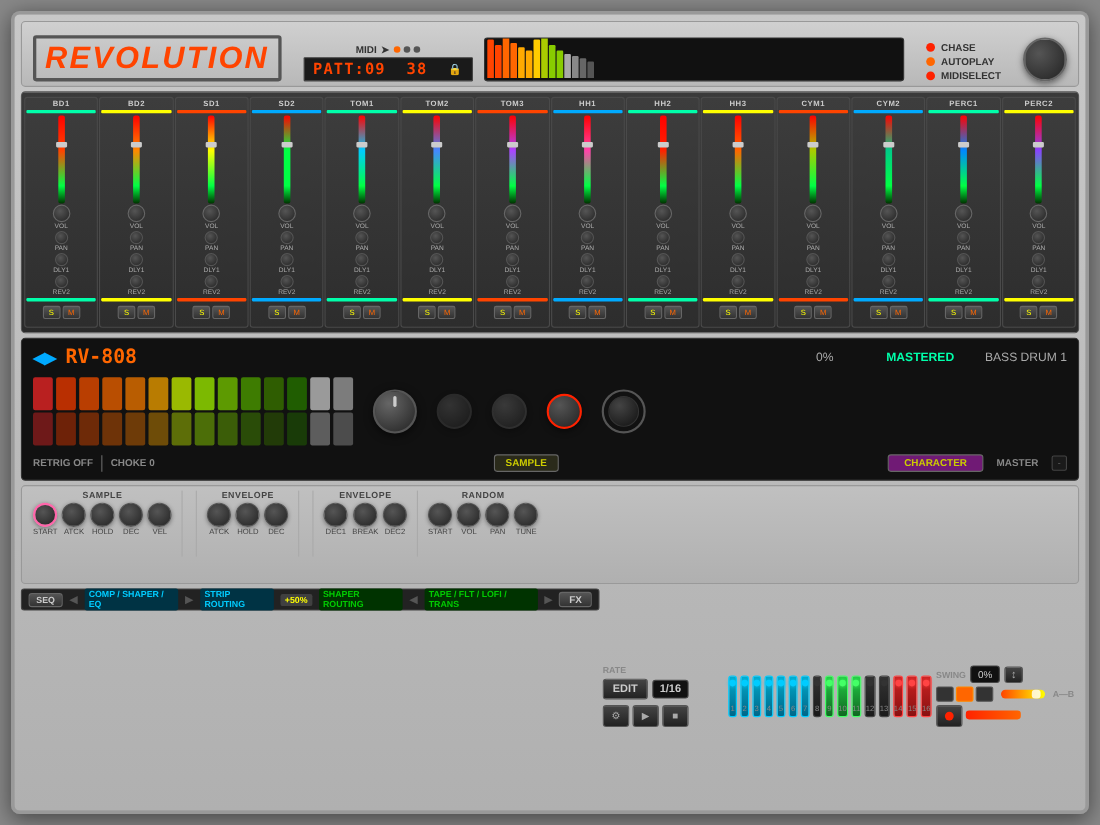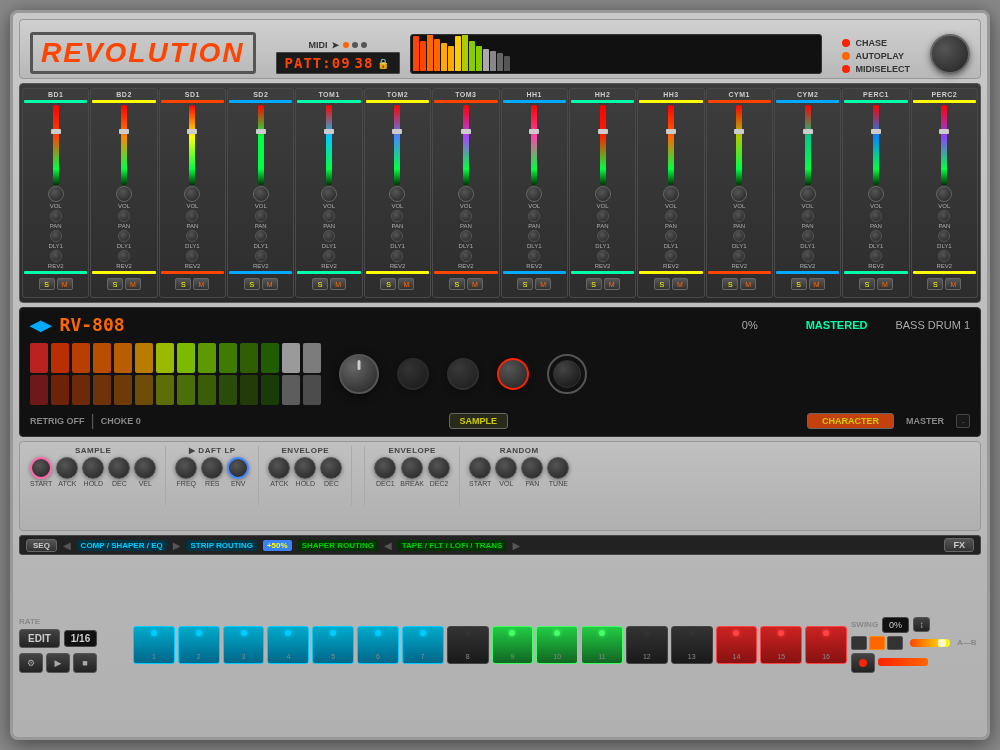--- a/index.html
+++ b/index.html
@@ -80,21 +80,21 @@
       color: #ff4400;
       font-size: 14px;
       font-weight: bold;
       padding: 2px 8px;
       border-radius: 1px;
       border: 1px solid #444;
       font-family: monospace;
       letter-spacing: 1px;
       display: flex;
       align-items: center;
-      gap: 4px;
+      gap: 19px;
     }
     .lock-icon { font-size: 10px; color: #ff4400; }
     .spectrum-display {
       flex: 1;
       height: 40px;
       background: #111;
       border-radius: 3px;
       border: 1px solid #333;
       display: flex;
       align-items: flex-end;
@@ -363,21 +363,21 @@
     .rv808-btn {
       background: #2a2a1a;
       border: 1px solid #666;
       border-radius: 3px;
       padding: 2px 10px;
       color: #cccc00;
       font-size: 9px;
       font-weight: bold;
     }
     .rv808-char-btn {
-      background: #c2410c;
+      background: #701a75;
       border: 1px solid #666;
       border-radius: 3px;
       padding: 2px 14px;
       color: #cccc00;
       font-size: 9px;
       font-weight: bold;
       margin-left: auto;
     }
     .rv808-master-btn {
       background: #1a1a1a;
@@ -447,21 +447,21 @@
       width: 1px;
       height: 60px;
       background: #aaa;
       margin: 0 3px;
     }
 
     
     .bottom-section {
       flex: 1;
       display: flex;
-      flex-direction: column;
+      flex-direction: row;
       gap: 3px;
     }
     .routing-bar {
       height: 20px;
       background: #222;
       border-radius: 3px;
       display: flex;
       align-items: center;
       gap: 6px;
       padding: 0 6px;
@@ -489,21 +489,21 @@
       color: #00cc00;
       font-weight: bold;
       background: #003300;
       padding: 1px 4px;
       border-radius: 2px;
     }
     .routing-pct {
       font-size: 8px;
       color: #ffff00;
       font-weight: bold;
-      background: #3b82f6;
+      background: #404040;
       padding: 1px 4px;
       border-radius: 2px;
     }
     .fx-btn {
       margin-left: auto;
       background: linear-gradient(180deg, #555, #333);
       border: 1px solid #666;
       border-radius: 3px;
       padding: 1px 8px;
       font-size: 9px;
@@ -1281,37 +1281,20 @@
           <span class="ctrl-knob-label">DEC</span>
         </div>
         <div class="ctrl-item">
           <div class="ctrl-knob"></div>
           <span class="ctrl-knob-label">VEL</span>
         </div>
       </div>
     </div>
     <div class="ctrl-divider"></div>
 
-    <div class="ctrl-group">
-      <span class="ctrl-group-label">▶ DAFT LP</span>
-      <div class="ctrl-knobs-row">
-        <div class="ctrl-item">
-          <div class="ctrl-knob"></div>
-          <span class="ctrl-knob-label">FREQ</span>
-        </div>
-        <div class="ctrl-item">
-          <div class="ctrl-knob"></div>
-          <span class="ctrl-knob-label">RES</span>
-        </div>
-        <div class="ctrl-item">
-          <div class="ctrl-knob blue-ring"></div>
-          <span class="ctrl-knob-label">ENV</span>
-        </div>
-      </div>
-    </div>
     <div class="ctrl-divider"></div>
 
     <div class="ctrl-group">
       <span class="ctrl-group-label">ENVELOPE</span>
       <div class="ctrl-knobs-row">
         <div class="ctrl-item">
           <div class="ctrl-knob"></div>
           <span class="ctrl-knob-label">ATCK</span>
         </div>
         <div class="ctrl-item">

